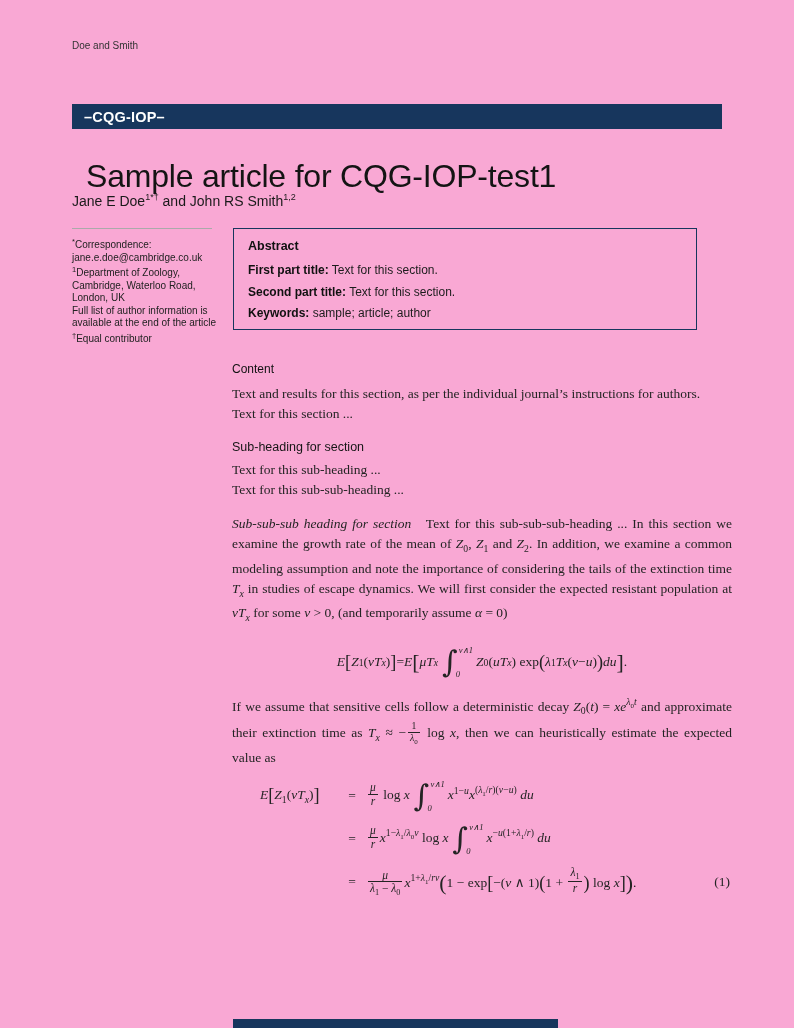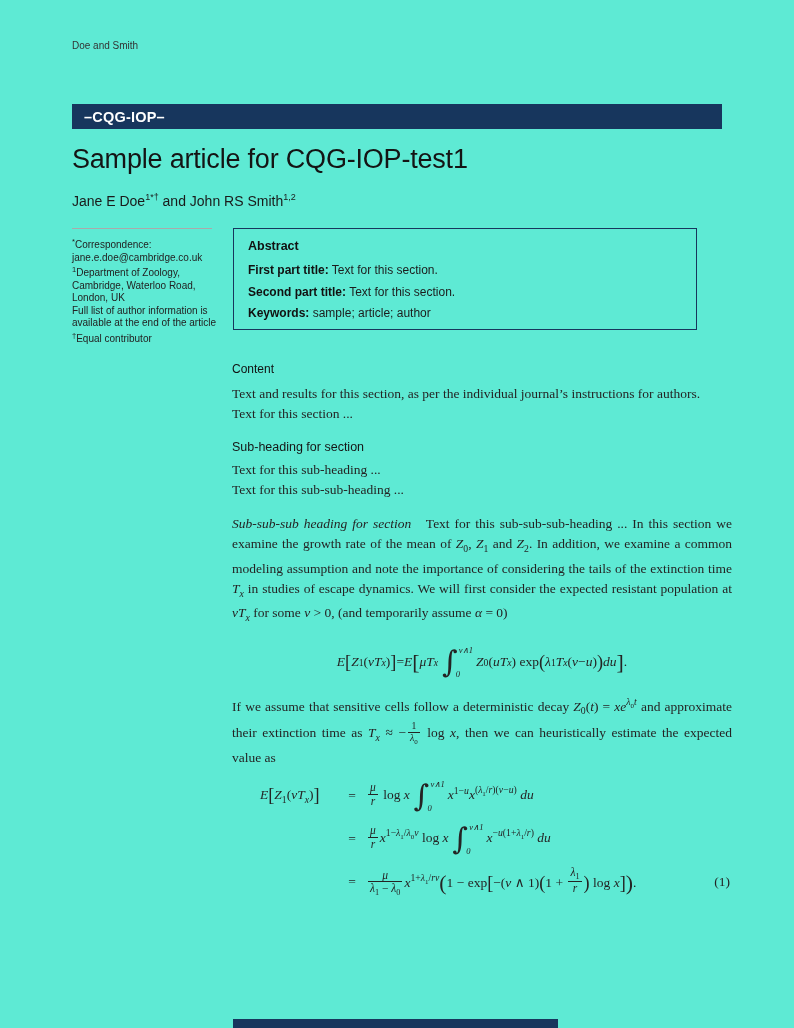--- a/index.html
+++ b/index.html
@@ -1,25 +1,25 @@
 <!DOCTYPE html>
 <html><head>
 <meta charset="utf-8">
 <style>
   html,body{margin:0;padding:0;background:#ffffff;}
-  .page{position:relative;width:794px;height:1028px;background:#5eead4;overflow:hidden;
+  .page{position:relative;width:794px;height:1028px;background:#f9a8d4;overflow:hidden;
         font-family:"Liberation Sans",sans-serif;color:#222;}
 
   .running-head{position:absolute;left:72px;top:40px;font-size:10px;color:#333;}
 
   .banner{position:absolute;left:72px;top:104px;width:650px;height:25px;background:#17365d;
           display:flex;align-items:center;}
   .banner-text{color:#ffffff;font-weight:bold;font-size:14.5px;padding-left:12px;letter-spacing:0.2px;}
 
-  .title{position:absolute;left:72px;top:144px;margin:0;font-size:27px;font-weight:400;color:#141414;
+  .title{position:absolute;left:72px;top:144px;margin:14px;font-size:32px;font-weight:400;color:#141414;
          font-family:"Liberation Sans",sans-serif;letter-spacing:-0.2px;}
   .authors{position:absolute;left:72px;top:192px;font-size:14px;color:#1a1a1a;}
   .authors sup{font-size:9px;}
 
   .sidebar{position:absolute;left:72px;top:228px;width:150px;}
   .side-rule{border-top:1px solid #aaa;width:140px;margin-bottom:7px;}
   .side-line{font-size:10px;line-height:12.4px;color:#222;}
   .side-line sup{font-size:7.5px;}
 
   .abstract-box{position:absolute;left:233px;top:228px;width:464px;height:102px;

